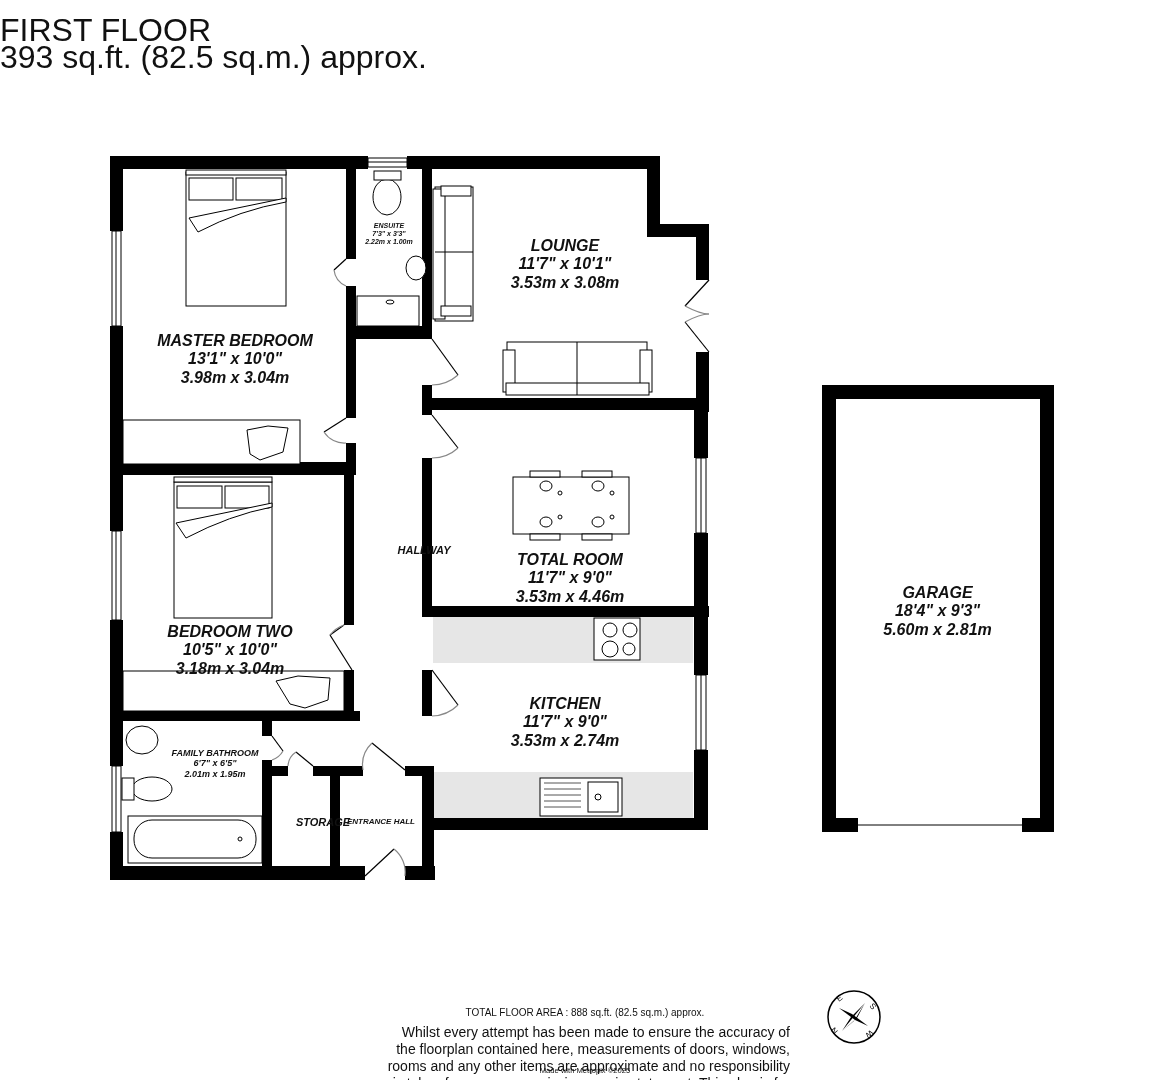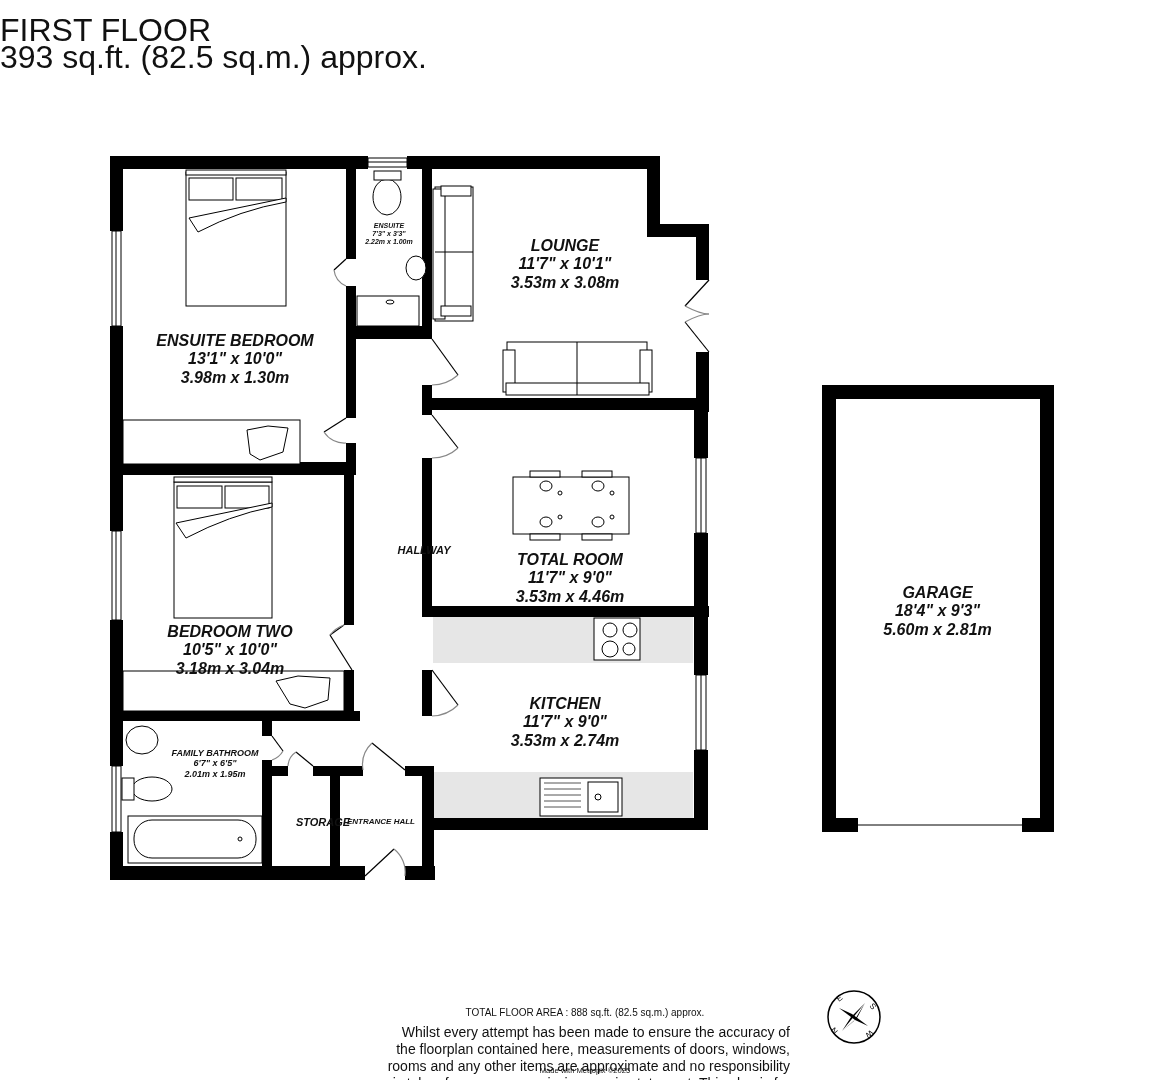--- a/index.html
+++ b/index.html
@@ -210,23 +210,23 @@
     <ellipse cx="142" cy="740" rx="16" ry="14"></ellipse>
     <ellipse cx="152" cy="789" rx="20" ry="12"></ellipse>
     <rect x="122" y="778" width="12" height="22"></rect>
     <rect x="128" y="816" width="134" height="47"></rect>
     <rect x="134" y="820" width="122" height="38" rx="18"></rect>
     <circle cx="240" cy="839" r="2"></circle>
   </g>
 </svg>
 
 <div class="room-label lg" style="left:130px; top:332px; width:210px;">
-  <span class="name">ENSUITE BEDROOM</span>
+  <span class="name">MASTER BEDROOM</span>
   <span class="dim">13'1"  x 10'0"</span>
-  <span class="dim">3.98m  x 1.30m</span>
+  <span class="dim">3.98m  x 3.04m</span>
 </div>
 <div class="room-label xs" style="left:356px; top:222px; width:66px;">
   <span class="name">ENSUITE</span>
   <span class="dim">7'3"  x 3'3"</span>
   <span class="dim">2.22m  x 1.00m</span>
 </div>
 <div class="room-label lg" style="left:480px; top:237px; width:170px;">
   <span class="name">LOUNGE</span>
   <span class="dim">11'7"  x 10'1"</span>
   <span class="dim">3.53m  x 3.08m</span>

